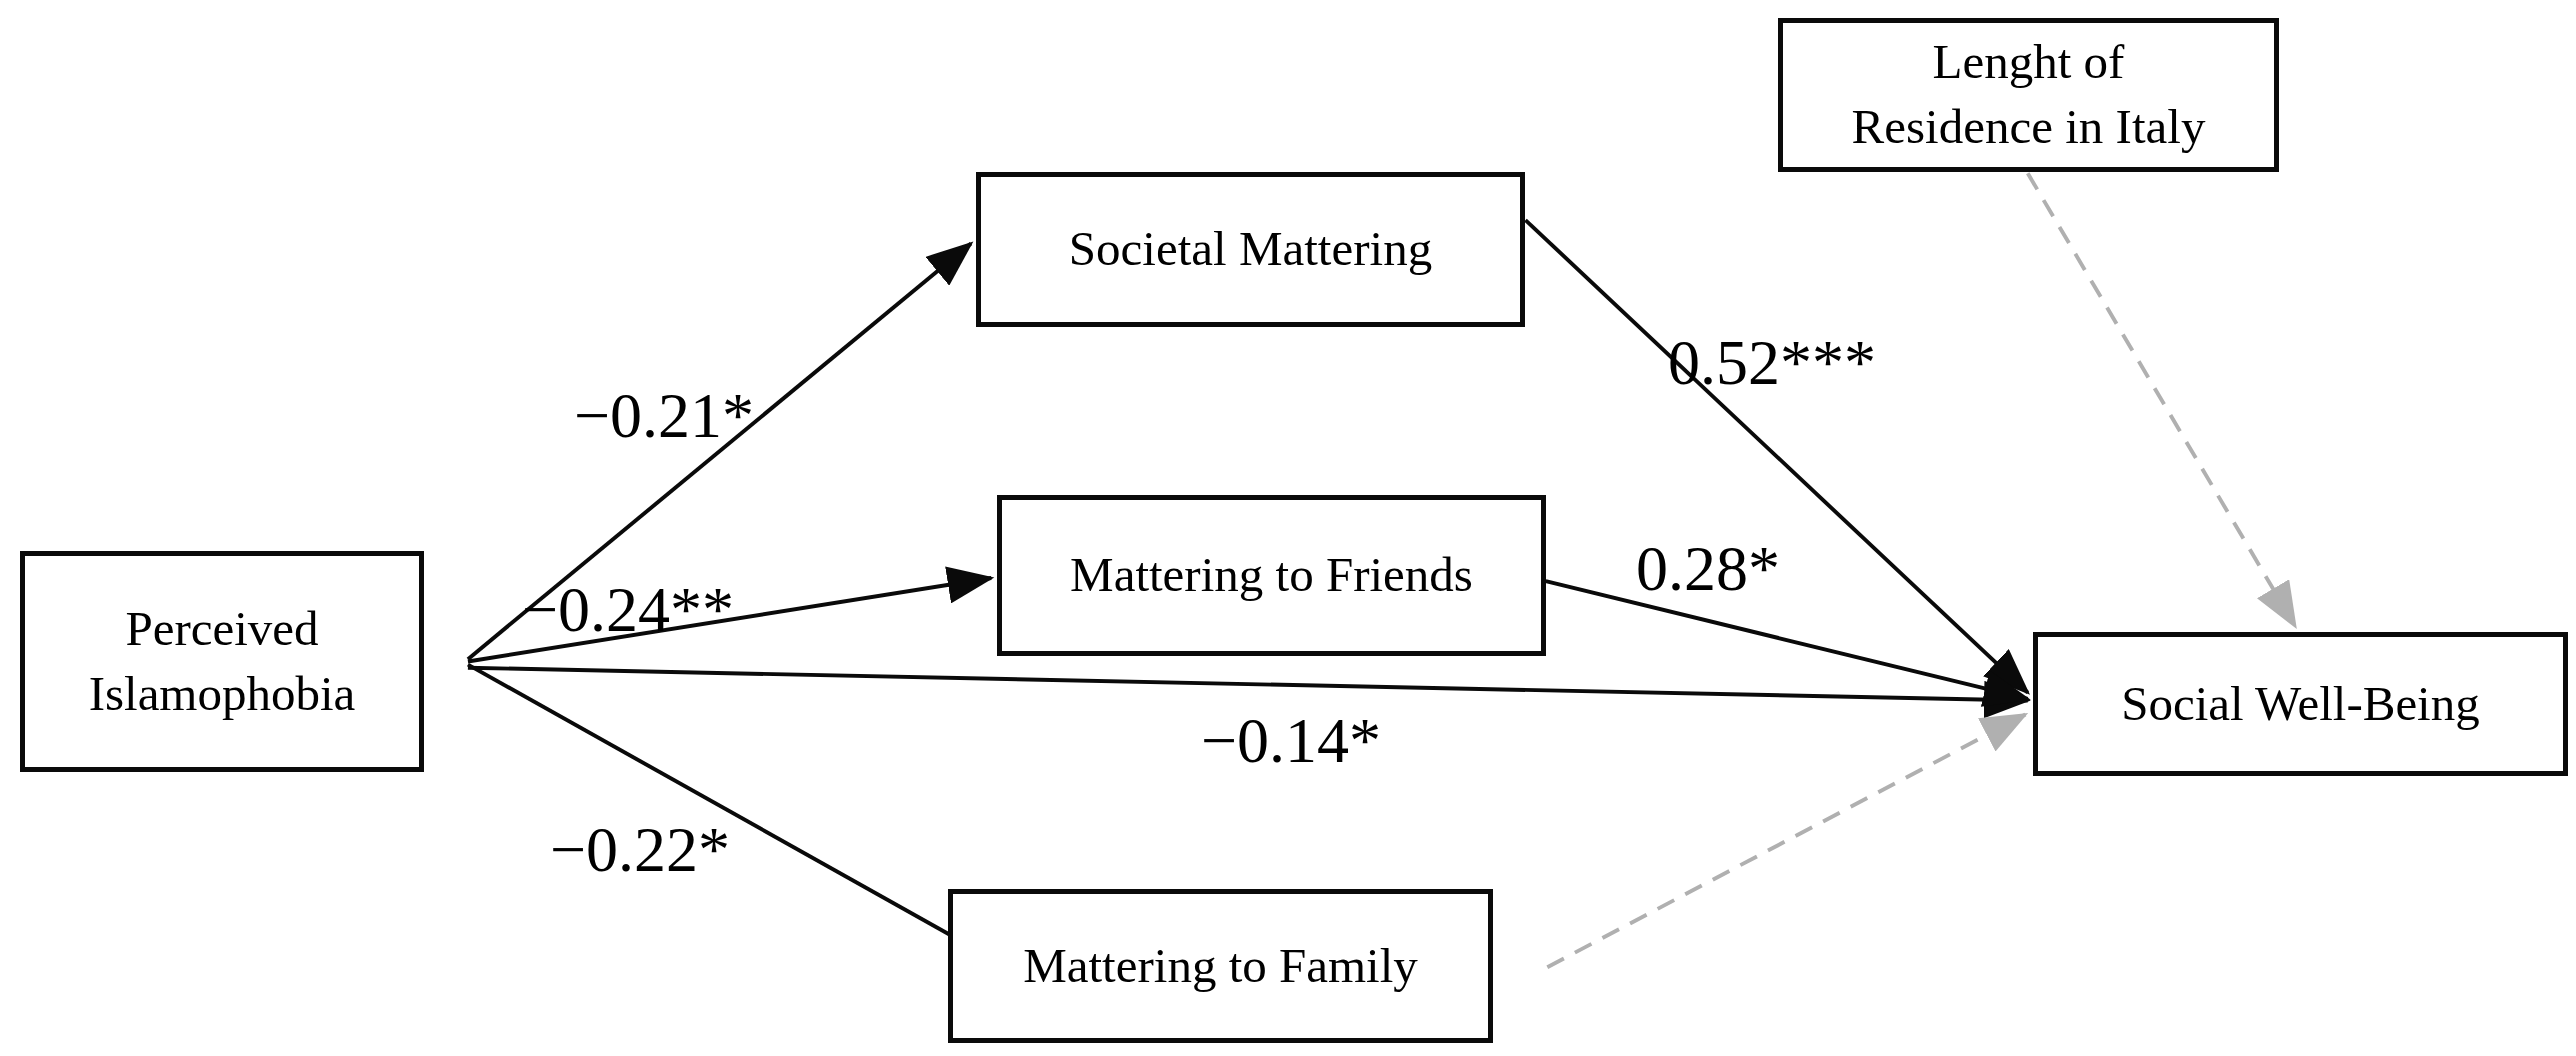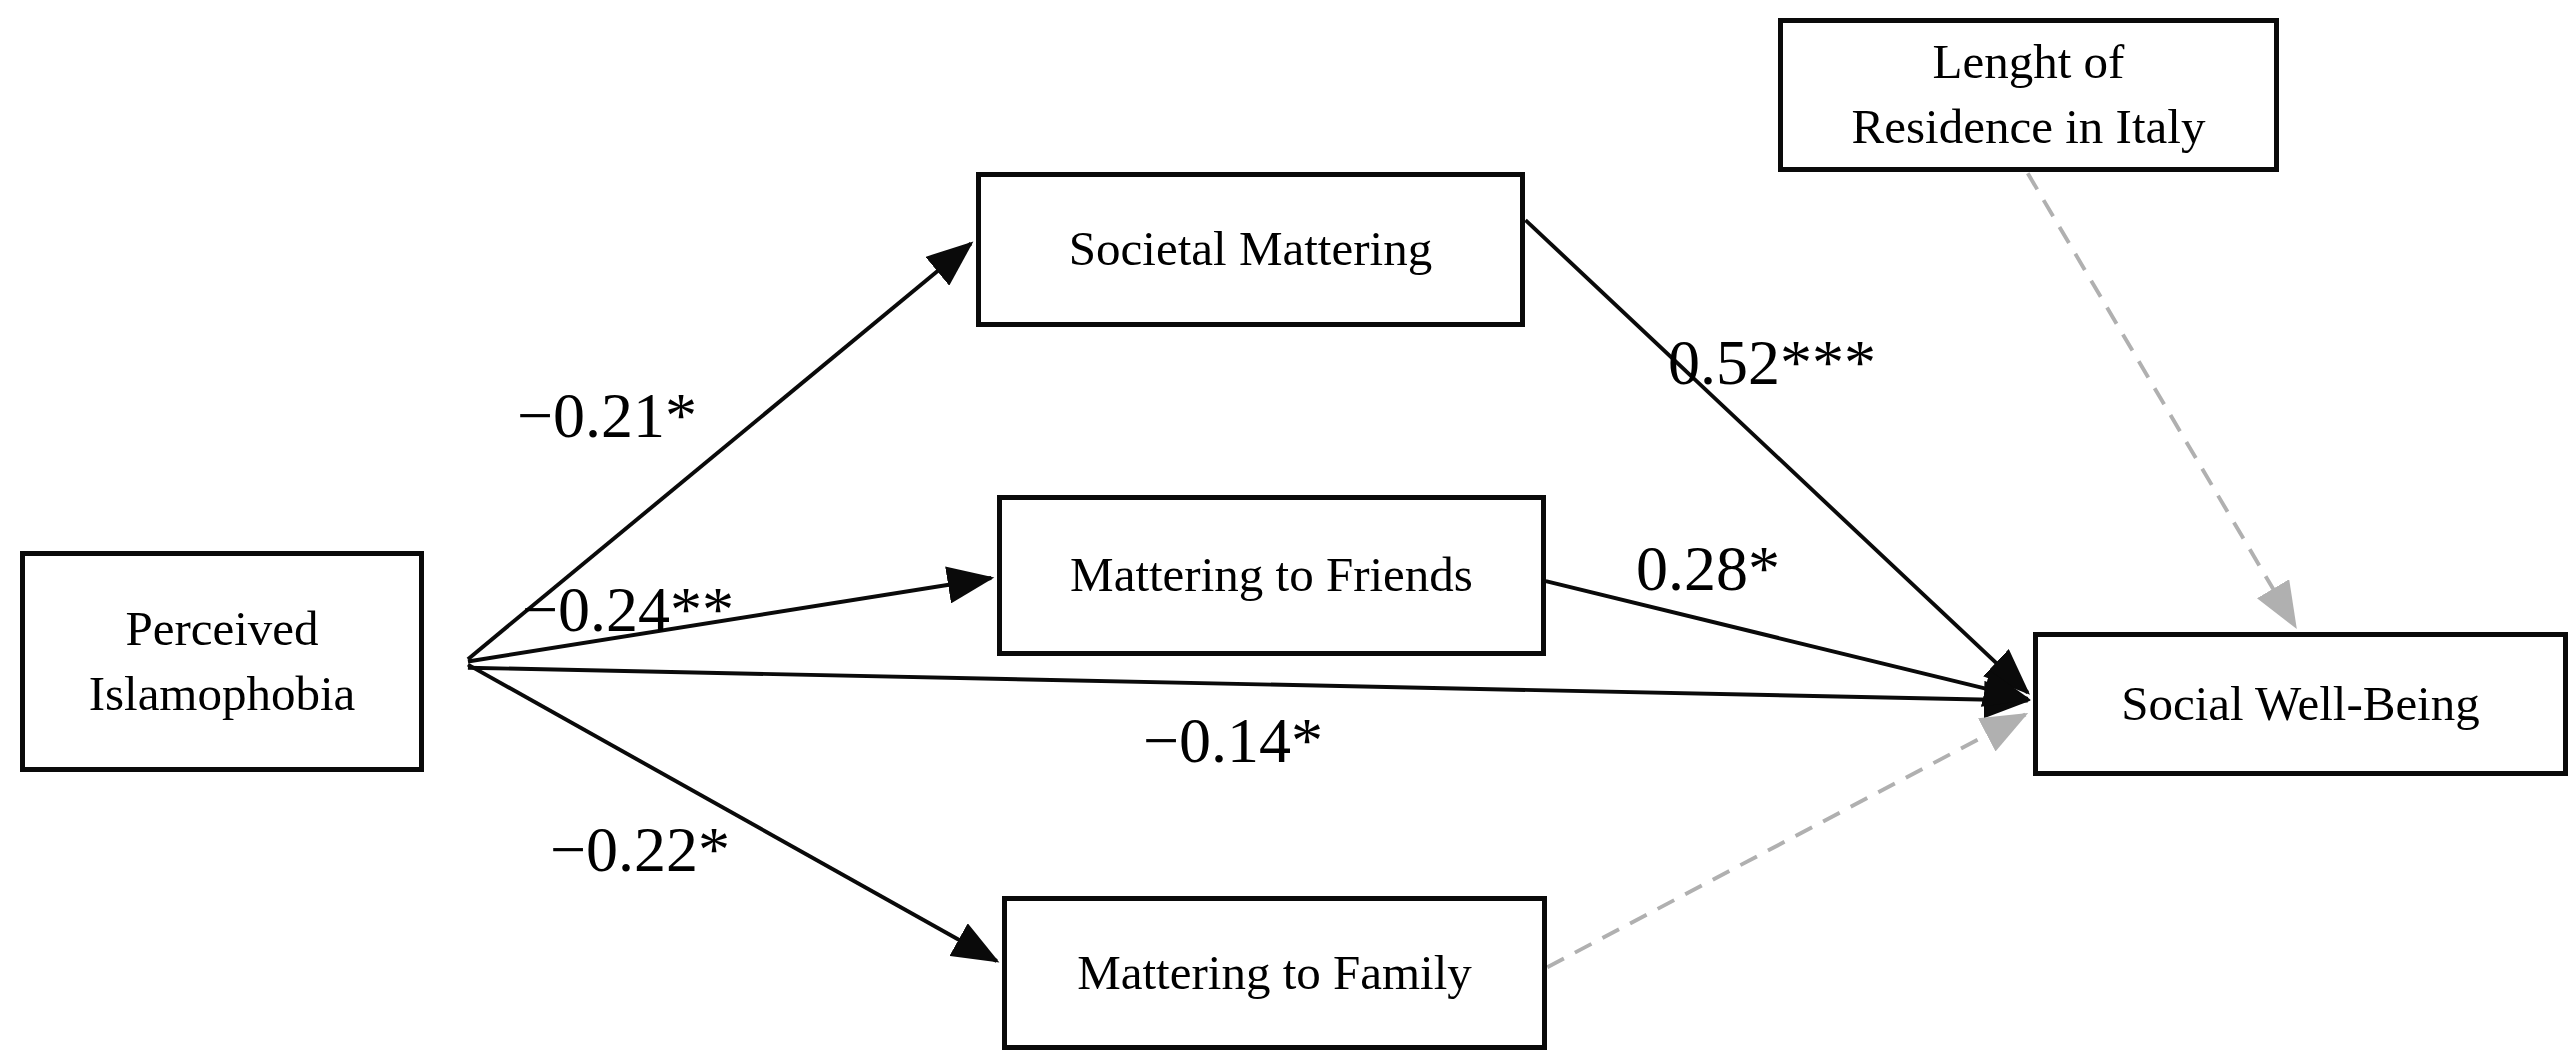--- a/index.html
+++ b/index.html
@@ -33,32 +33,32 @@
     align-items: center;
     justify-content: center;
     text-align: right;
     font-size: 49px;
     line-height: 1.32;
     white-space: nowrap;
   }
   .node-perceived { left: 20px;   top: 551px;  width: 404px; height: 221px; }
   .node-societal  { left: 976px; top: 141px;  width: 549px; height: 155px; margin-top: 31px; }
   .node-friends   { left: 997px; top: 495px;  width: 549px; height: 161px; }
-  .node-family    { left: 1002px; top: 889px; width: 545px; height: 154px; margin-top: 7px; }
+  .node-family    { left: 948px; top: 889px; width: 545px; height: 154px; }
   .node-swb       { left: 2033px; top: 632px;  width: 535px; height: 144px; }
   .node-length    { left: 1778px; top: 18px;   width: 501px; height: 154px; }
   .coef {
     position: absolute;
     transform: translate(-50%, -50%);
     font-size: 64px;
     white-space: nowrap;
   }
-  .coef-1 { left: 607px;  top: 416px; text-align: center;  }
+  .coef-1 { left: 664px;  top: 416px; text-align: center;  }
   .coef-2 { left: 628px;  top: 590px; margin-top: 20px;  }
-  .coef-3 { left: 1233px; top: 741px;  }
+  .coef-3 { left: 1291px; top: 741px;  }
   .coef-4 { left: 640px;  top: 850px; }
   .coef-5 { left: 1772px; top: 363px;  }
   .coef-6 { left: 1708px; top: 569px;  }
 </style>
 </head>
 <body>
 
 <div class="canvas">
 
   <svg class="edges" viewBox="0 0 3303 1355" xmlns="http://www.w3.org/2000/svg">

